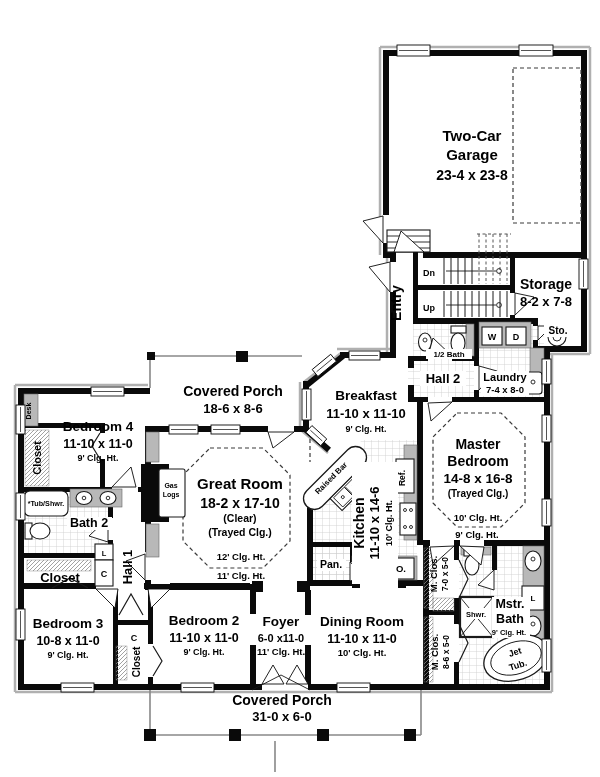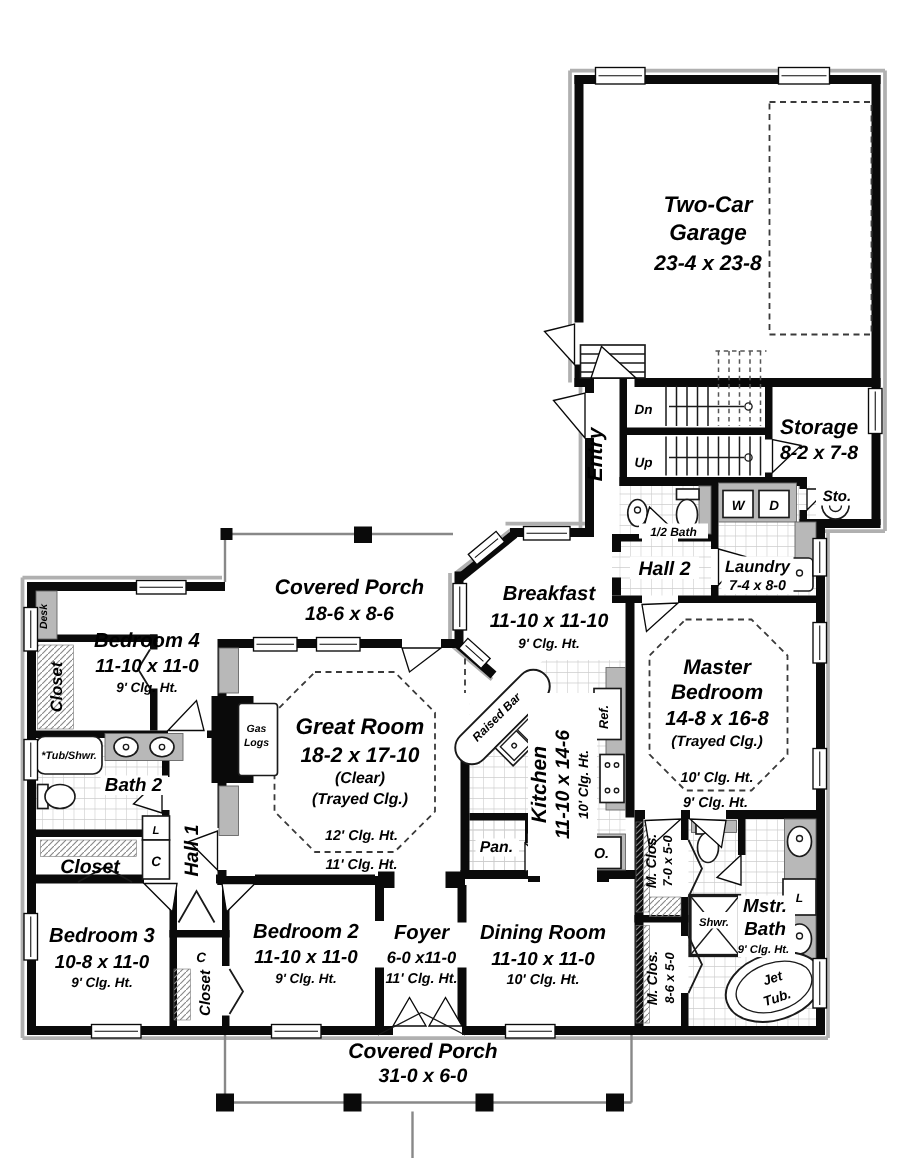--- a/index.html
+++ b/index.html
@@ -1,16 +1,16 @@
 <!DOCTYPE html>
 <html><head>
 <meta charset="utf-8">
 <style>
   html,body{margin:0;padding:0;background:#fff;}
-  .canvas{position:relative;width:600px;height:777px;background:#ffffff;overflow:hidden;font-style:italic;}
+  .canvas{position:relative;width:600px;height:777px;background:#ffffff;overflow:hidden;}
   svg{display:block;}
   text{font-family:"Liberation Sans","DejaVu Sans",sans-serif;font-weight:bold;fill:#000;}
   .rn{font-size:13.5px;} .rnl{font-size:15px;} .rn14{font-size:14px;}
   .rd{font-size:12.5px;} .rd13{font-size:13px;} .rd11{font-size:11px;}
   .rc{font-size:9px;} .rc95{font-size:9.5px;}
   .sm{font-size:8px;} .sm9{font-size:9px;} .sm10{font-size:10px;} .sm105{font-size:10.5px;}
   .xs{font-size:7px;} .xs75{font-size:7.5px;} .xs72{font-size:7.2px;}
   .s125{font-size:12.5px;} .s13{font-size:13px;} .s11{font-size:11px;} .s95{font-size:9.5px;} .s85{font-size:8.5px;}
   .wall{fill:#0a0a0a;}
   .wline{stroke:#0a0a0a;stroke-width:6;fill:none;}

